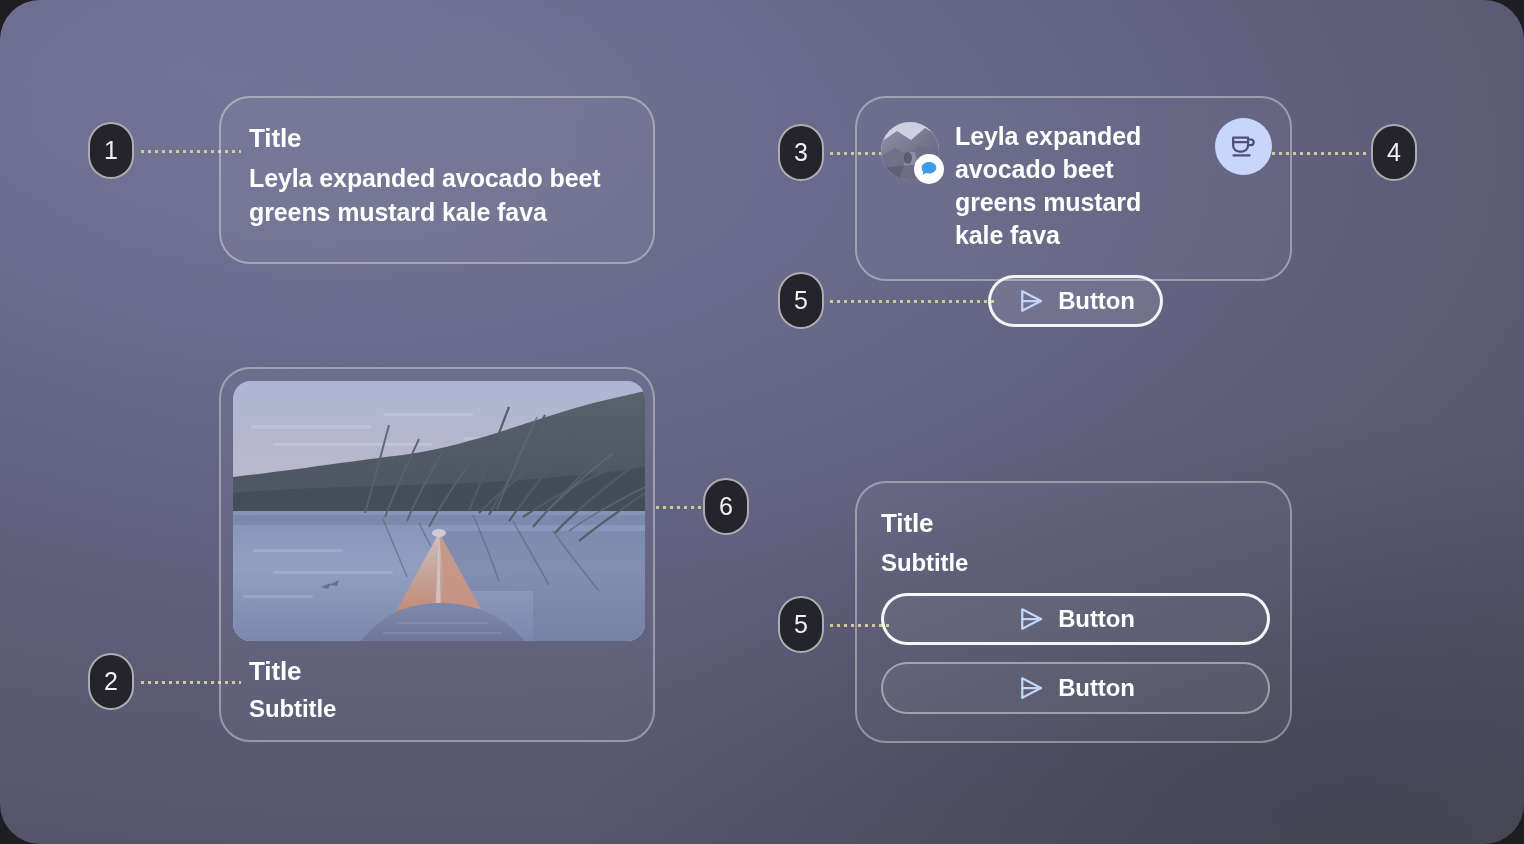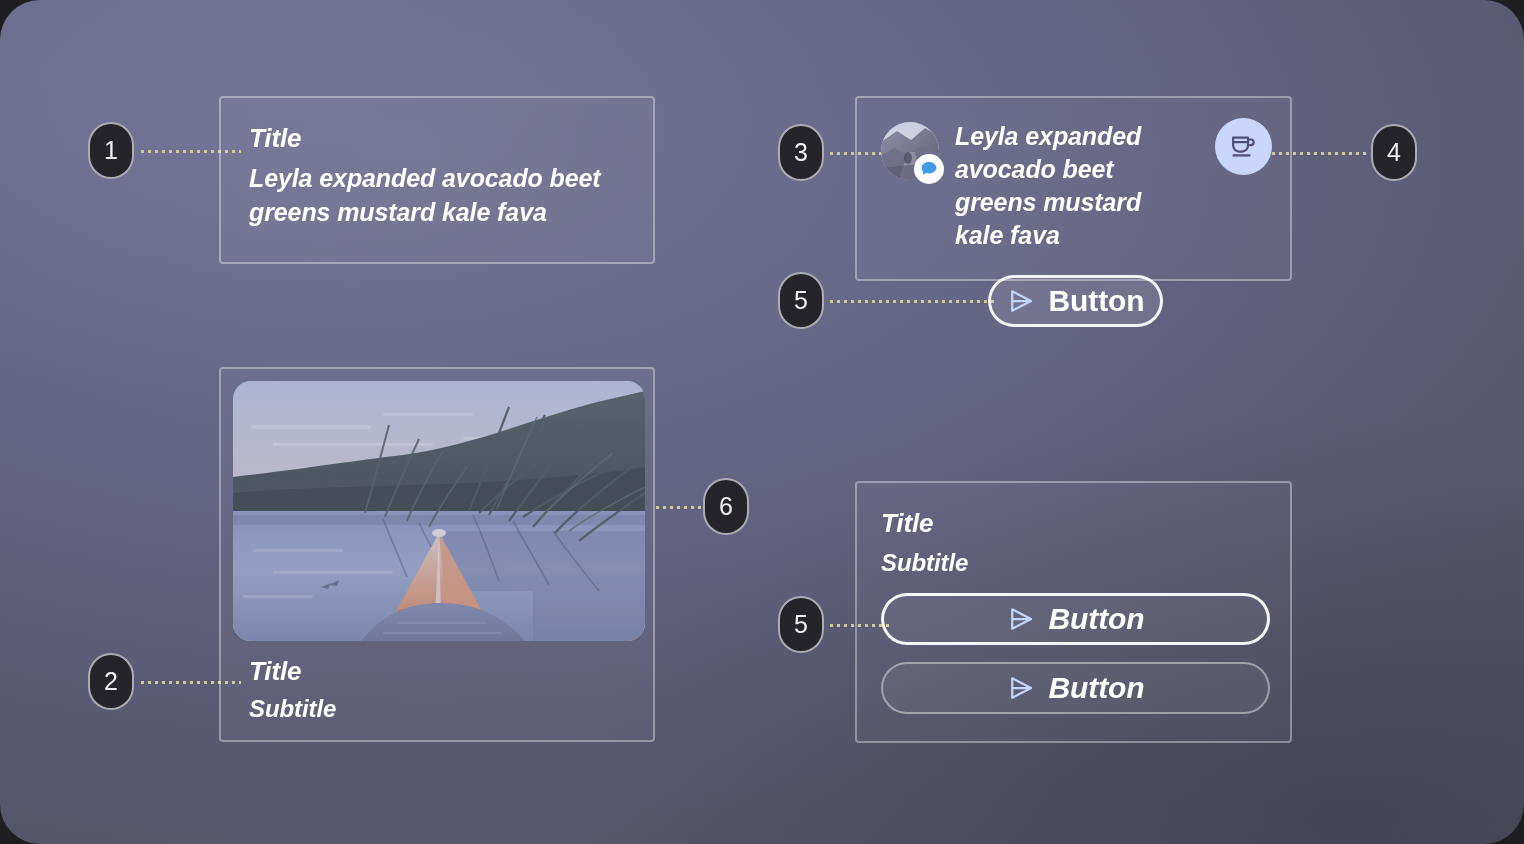--- a/index.html
+++ b/index.html
@@ -61,24 +61,23 @@
     z-index: 5;
     background-image: linear-gradient(to right, #cfca93 0 3px, rgba(0,0,0,0) 3px 7px);
     background-size: 7px 3px;
     background-repeat: repeat-x;
   }
 
   
   .card {
     position: absolute;
     border: 2px solid rgba(255,255,255,.36);
-    border-radius: 4px;
+    border-radius: 31px;
     background: rgba(255,255,255,.035);
     z-index: 10;
-    font-style: italic;
   }
 
   
   #card-text { left: 219px; top: 96px; width: 436px; height: 168px; padding: 26px 28px 0 28px; }
   .c-title {
     color: #ffffff;
     font-size: 26px;
     font-weight: 700;
     line-height: 1.15;
     letter-spacing: -.1px;
@@ -143,21 +142,21 @@
     border-radius: 26px;
     border: 3px solid rgba(255,255,255,.92);
     background: rgba(255,255,255,.10);
     display: flex; align-items: center; justify-content: center;
     gap: 12px;
     z-index: 20;
   }
 
   .btn-label {
     color: #ffffff;
-    font-size: 30px;
+    font-size: 24px;
     font-weight: 600;
     letter-spacing: -.1px;
   }
   .send-icon { width: 30px; height: 30px; display: block; flex: 0 0 auto; }
 
   
   #card-media { left: 219px; top: 367px; width: 436px; height: 375px; padding: 12px 12px 0 12px; }
   .media-thumb {
     width: 412px; height: 260px;
     border-radius: 18px;

